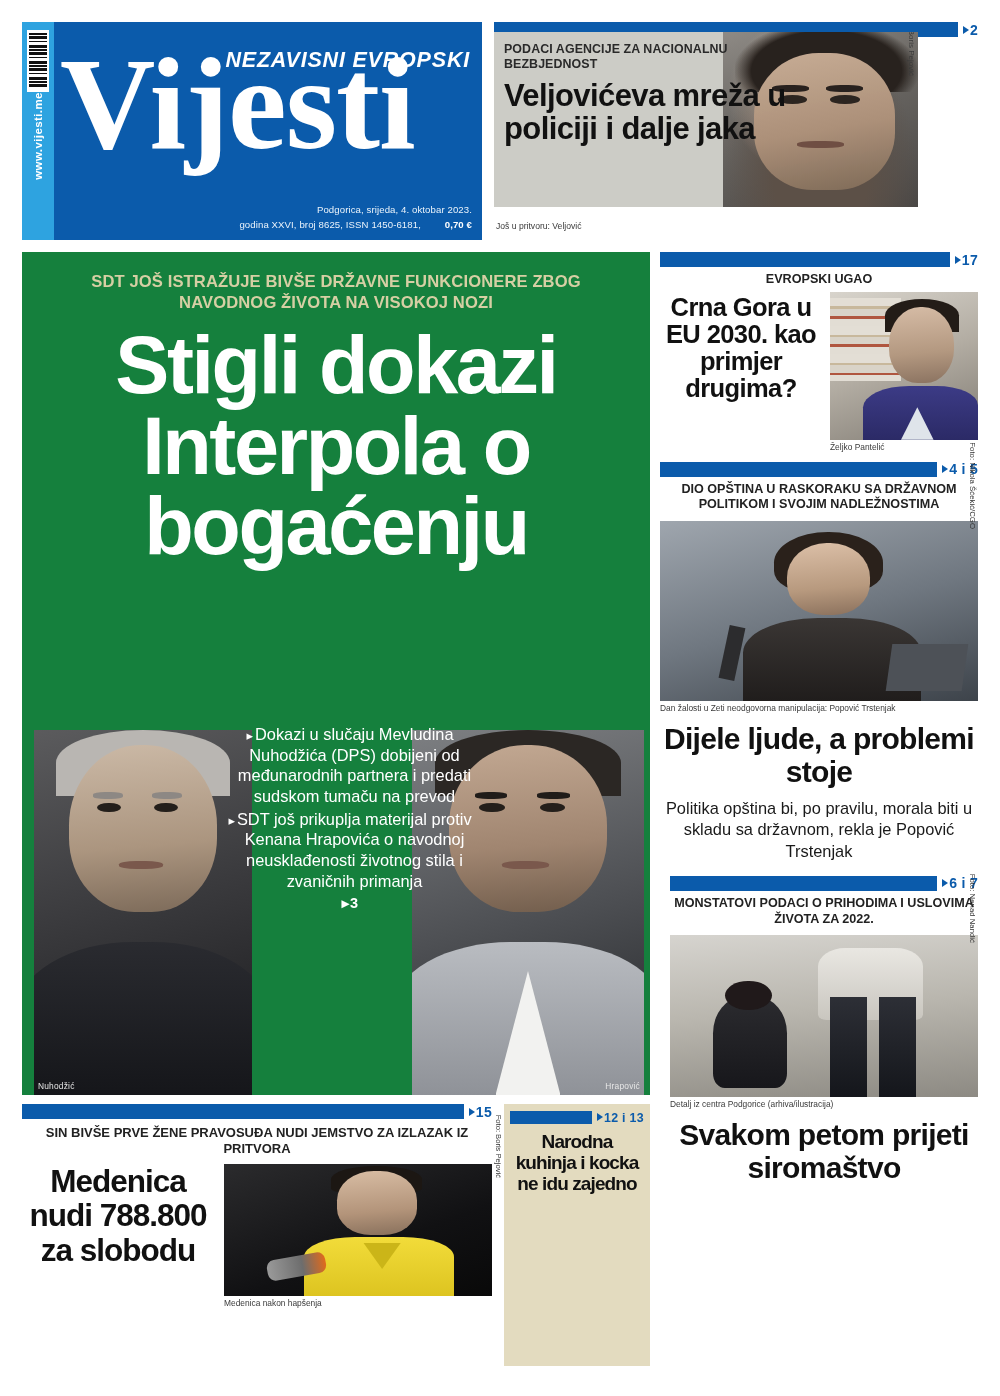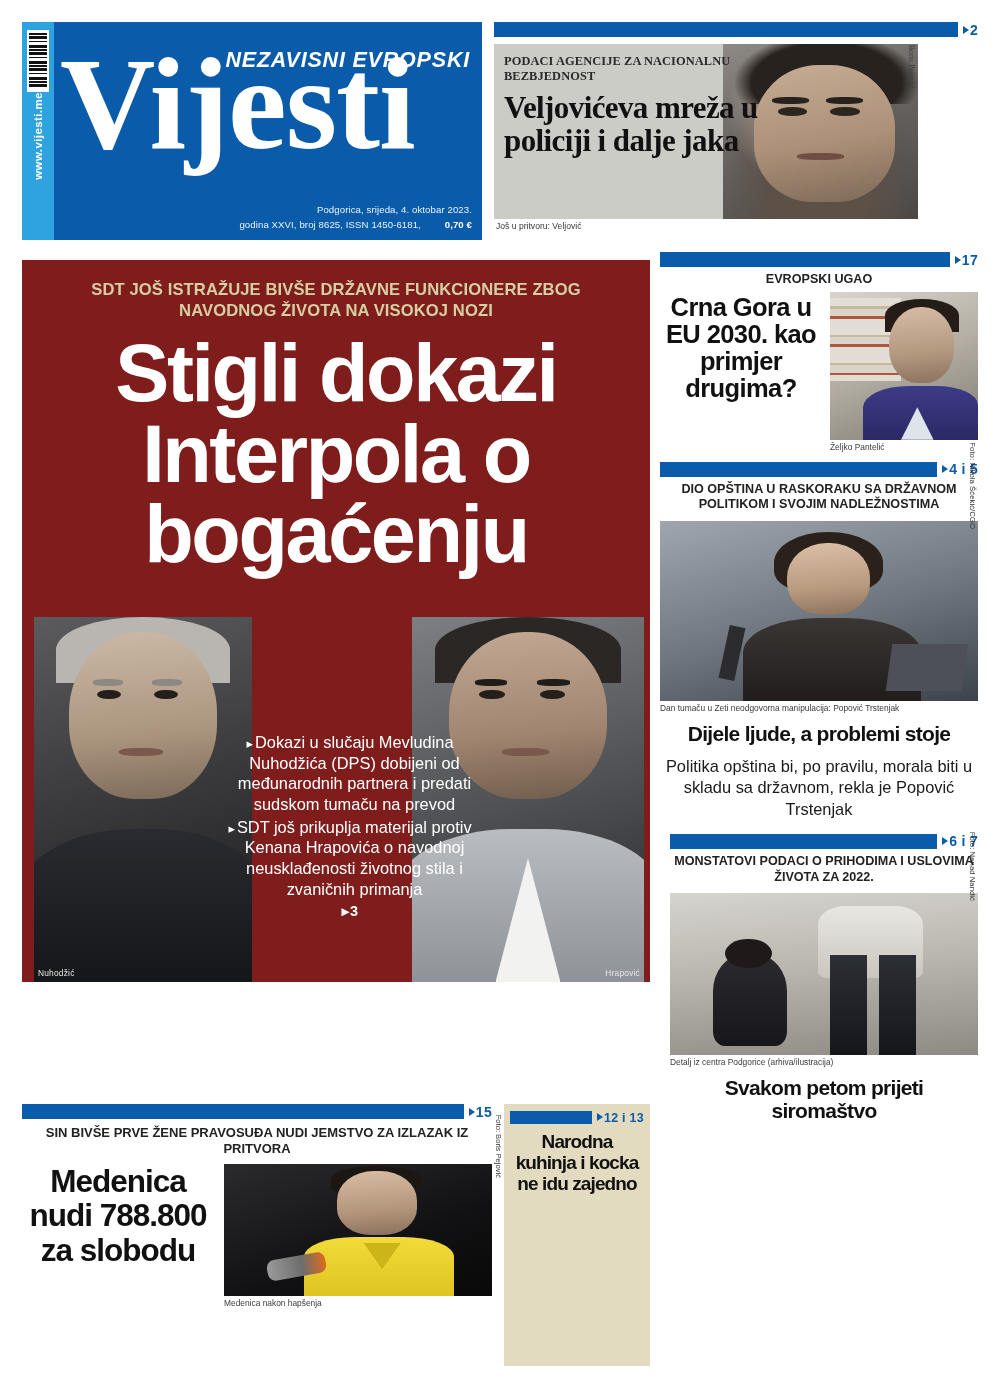--- a/index.html
+++ b/index.html
@@ -63,22 +63,22 @@
   .pagebar .num {
     margin-left: 5px; color: #0b5bab; font-size: 14px; font-weight: 700;
     white-space: nowrap; letter-spacing: .3px;
   }
   .pagebar .num .tri {
     display:inline-block; width:0;height:0;
     border-left:6px solid #0b5bab; border-top:4.5px solid transparent;
     border-bottom:4.5px solid transparent; margin-right:1px; vertical-align: 1px;
   }
   .tr-body {
-    position: absolute; left: 0; top: 22px; width: 424px; height: 175px;
-    background: #ccccc6; overflow: hidden; font-family: Liberation Serif, serif;
+    position: absolute; left: 0; top: 10px; width: 424px; height: 175px;
+    background: #ccccc6; overflow: hidden;
   }
   .tr-photo {
     position: absolute; right: 0; top: 0; width: 195px; height: 175px;
     background:
       radial-gradient(circle at 44% 36%, #b2a091 0 16%, rgba(178,160,145,0) 52%),
       radial-gradient(ellipse at 50% 82%, #5d5148 0 34%, rgba(93,81,72,0) 70%),
       linear-gradient(160deg, #8e8a85 0%, #6d6a66 38%, #4b4846 100%);
     filter: contrast(1.02);
   }
   .tr-photo .hair {
@@ -118,22 +118,22 @@
     margin-top: 7px; font-size: 31px; font-weight: 700; line-height: 1.07;
     color: #111; letter-spacing: -.6px;
   }
   .tr-cap {
     position: absolute; left: 2px; top: 199px;
     font-size: 8.6px; color: #3a3a3a;
   }
 
   
   .main {
-    position: absolute; left: 22px; top: 252px; width: 628px; height: 722px;
-    background: #7f1d1d; overflow: hidden; margin-top: 8px;
+    position: absolute; left: 22px; top: 252px; width: 628px; height: 843px;
+    background: #15803d; overflow: hidden;
   }
   .main-kicker {
     position: relative; z-index: 5; margin: 19px 26px 0;
     text-align: center; color: #d6cfa4;
     font-size: 16.6px; font-weight: 700; line-height: 1.28;
     letter-spacing: .1px; text-transform: uppercase;
   }
   .main-head {
     position: relative; z-index: 5; margin: 12px 14px 0;
     color: #fff; text-align: center;
@@ -271,21 +271,21 @@
   .r-photo-wide .mic {
     position:absolute; left:20%; bottom:12%; width:5%; height:30%;
     background:#2c2c2e; transform: rotate(12deg);
   }
   .r-credit-v {
     position:absolute; right:1px; top:8px; transform: rotate(90deg);
     transform-origin: right top; font-size: 7.8px; color:#333; white-space:nowrap;
   }
   .r-cap { font-size: 8.4px; color:#3a3a3a; margin-top: 2px; }
   .r-head {
-    text-align:center; font-size: 21px; font-weight: 700; line-height:1.08;
+    text-align:center; font-size: 30px; font-weight: 700; line-height:1.08;
     color:#111; letter-spacing:-.7px; margin-top: 10px;
   }
   .r-sub {
     text-align:center; font-size: 16.4px; line-height: 1.3; color:#1a1a1a;
     margin-top: 10px;
   }
   .r-photo-poor {
     position:relative; width:100%; height:162px; overflow:hidden;
     background: linear-gradient(175deg,#d6d4cf 0%, #b9b6ae 46%, #8d8a83 100%);
   }
@@ -481,21 +481,21 @@
       <div style="position:relative;margin-top:8px;">
         <div class="r-photo-wide">
           <div class="hair"></div>
             <div class="head"></div>
           <div class="body"></div>
             <div class="lap"></div>
             <div class="mic"></div>
         </div>
         <div class="r-credit-v">Foto: Nikola Šćekić/CGO</div>
       </div>
-      <div class="r-cap">Dan tumaču u Zeti neodgovorna manipulacija: Popović Trstenjak</div>
+      <div class="r-cap">Dan žalosti u Zeti neodgovorna manipulacija: Popović Trstenjak</div>
       <div class="r-head">Dijele ljude, a problemi stoje</div>
       <div class="r-sub">Politika opština bi, po pravilu, morala biti u skladu sa državnom, rekla je Popović Trstenjak</div>
     </div>
 
     <div class="r-sec" style="margin-top:14px;padding-left:10px;">
       <div class="pagebar">
         <div class="bar"></div>
         <div class="num"><span class="tri"></span><span>6 i 7</span></div>
       </div>
       <div class="r-kicker">MONSTATOVI PODACI O PRIHODIMA I USLOVIMA ŽIVOTA ZA 2022.</div>

